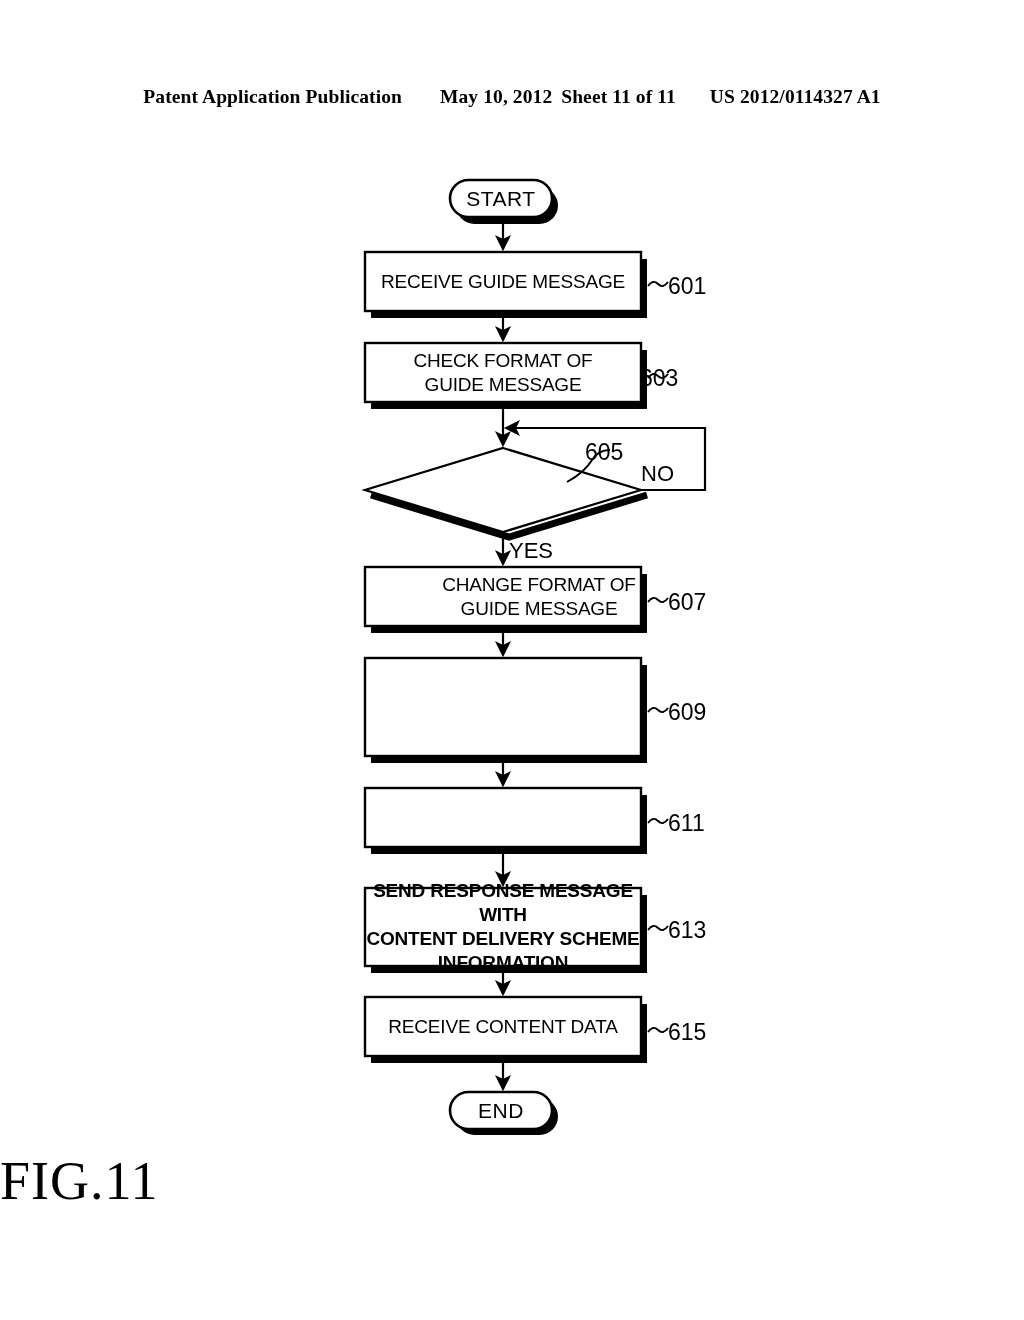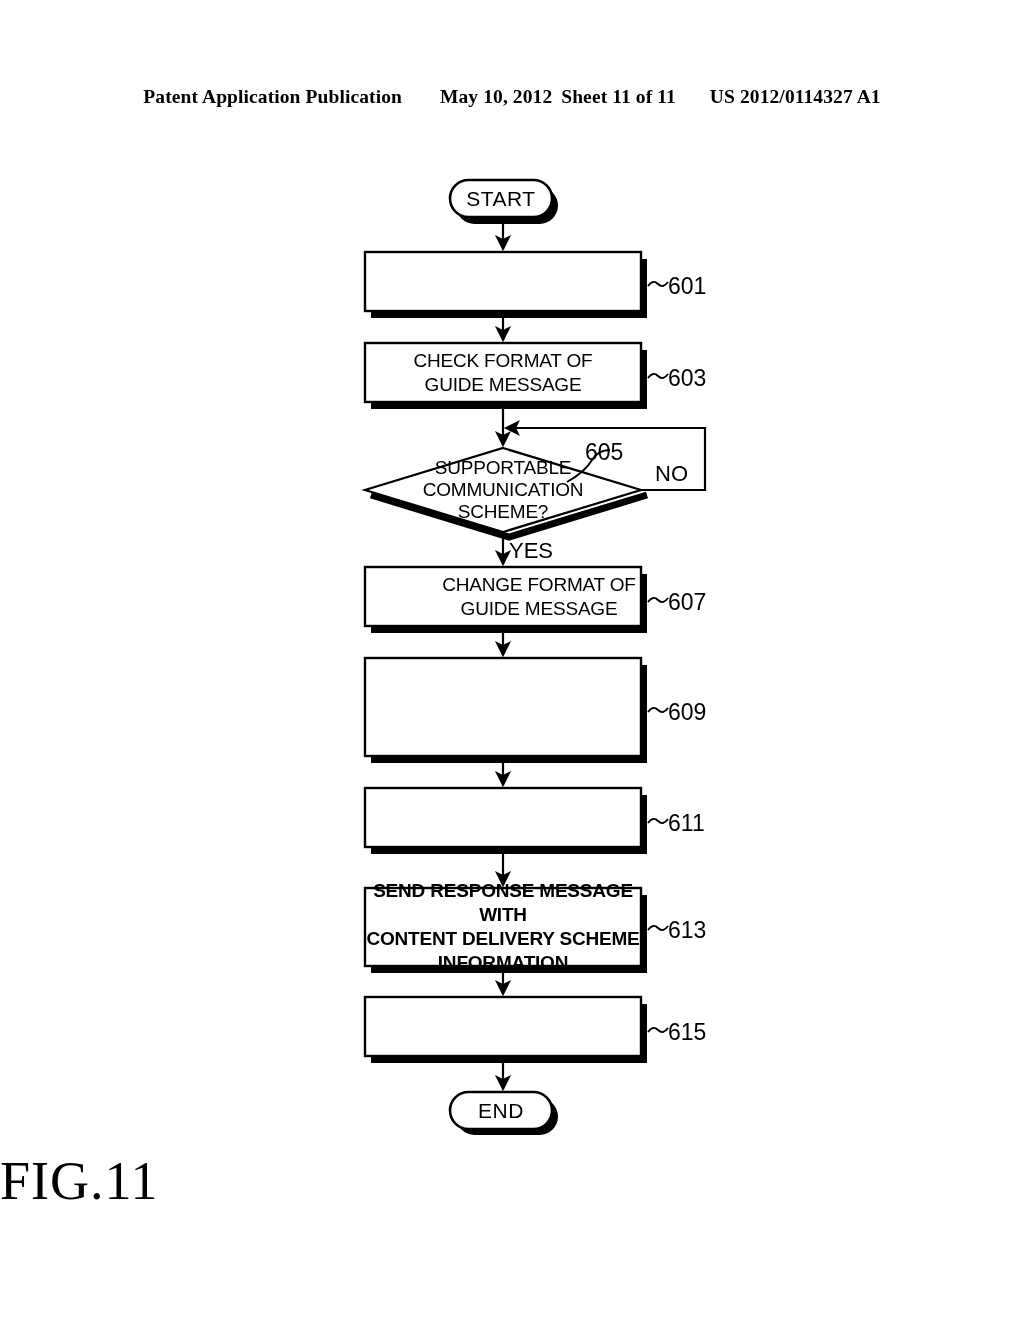--- a/index.html
+++ b/index.html
@@ -184,45 +184,44 @@
       <path d="M 648 803 q 5 -7 10 -2 q 5 5 10 -2"></path>
       <path d="M 648 910 q 5 -7 10 -2 q 5 5 10 -2"></path>
       <path d="M 648 1012 q 5 -7 10 -2 q 5 5 10 -2"></path>
 
       <path d="M 567 462 Q 585 452 592 440 Q 598 430 610 430" stroke-width="2"></path>
     </g>
   </svg>
 
   <div class="node-text terminal-text" style="left:450px; top:160px; width:102px; height:37px;">START</div>
 
+  <div class="node-text" style="left:365px; top:232px; width:276px; height:59px;">RECEIVE GUIDE MESSAGE</div>
 
   <div class="node-text" style="left:365px; top:323px; width:276px; height:59px;">CHECK FORMAT OF
 GUIDE MESSAGE</div>
 
-  <div class="node-text decision-text" style="left:383px; top:428px; width:240px; height:84px;">SUPPORTABLE
-COMMUNICATION
-SCHEME?</div>
 
   <div class="node-text" style="left:365px; top:547px; width:276px; height:59px;padding-left:36px;">CHANGE FORMAT OF
 GUIDE MESSAGE</div>
 
 
 
   <div class="node-text" style="left:362px; top:868px; width:282px; height:78px;font-weight:bold;">SEND RESPONSE MESSAGE WITH
 CONTENT DELIVERY SCHEME
 INFORMATION</div>
 
+  <div class="node-text" style="left:365px; top:977px; width:276px; height:59px;">RECEIVE CONTENT DATA</div>
 
   <div class="node-text terminal-text" style="left:450px; top:1072px; width:102px; height:37px;">END</div>
 
   <div class="branch-label" style="left:509px; top:518px;">YES</div>
-  <div class="branch-label" style="left:655px; top:441px;text-align:center;">NO</div>
+  <div class="branch-label" style="left:641px; top:441px;text-align:center;">NO</div>
 
   <div class="ref-label" style="left:668px; top:253px;">601</div>
-  <div class="ref-label" style="left:668px; top:345px;text-align:right;">603</div>
+  <div class="ref-label" style="left:640px; top:345px;text-align:right;">603</div>
   <div class="ref-label" style="left:585px; top:419px;">605</div>
   <div class="ref-label" style="left:668px; top:569px;">607</div>
   <div class="ref-label" style="left:668px; top:679px;">609</div>
   <div class="ref-label" style="left:668px; top:790px;">611</div>
   <div class="ref-label" style="left:668px; top:897px;">613</div>
   <div class="ref-label" style="left:668px; top:999px;">615</div>
 </div>
 
 <div id="figure-caption">FIG.11</div>
 

